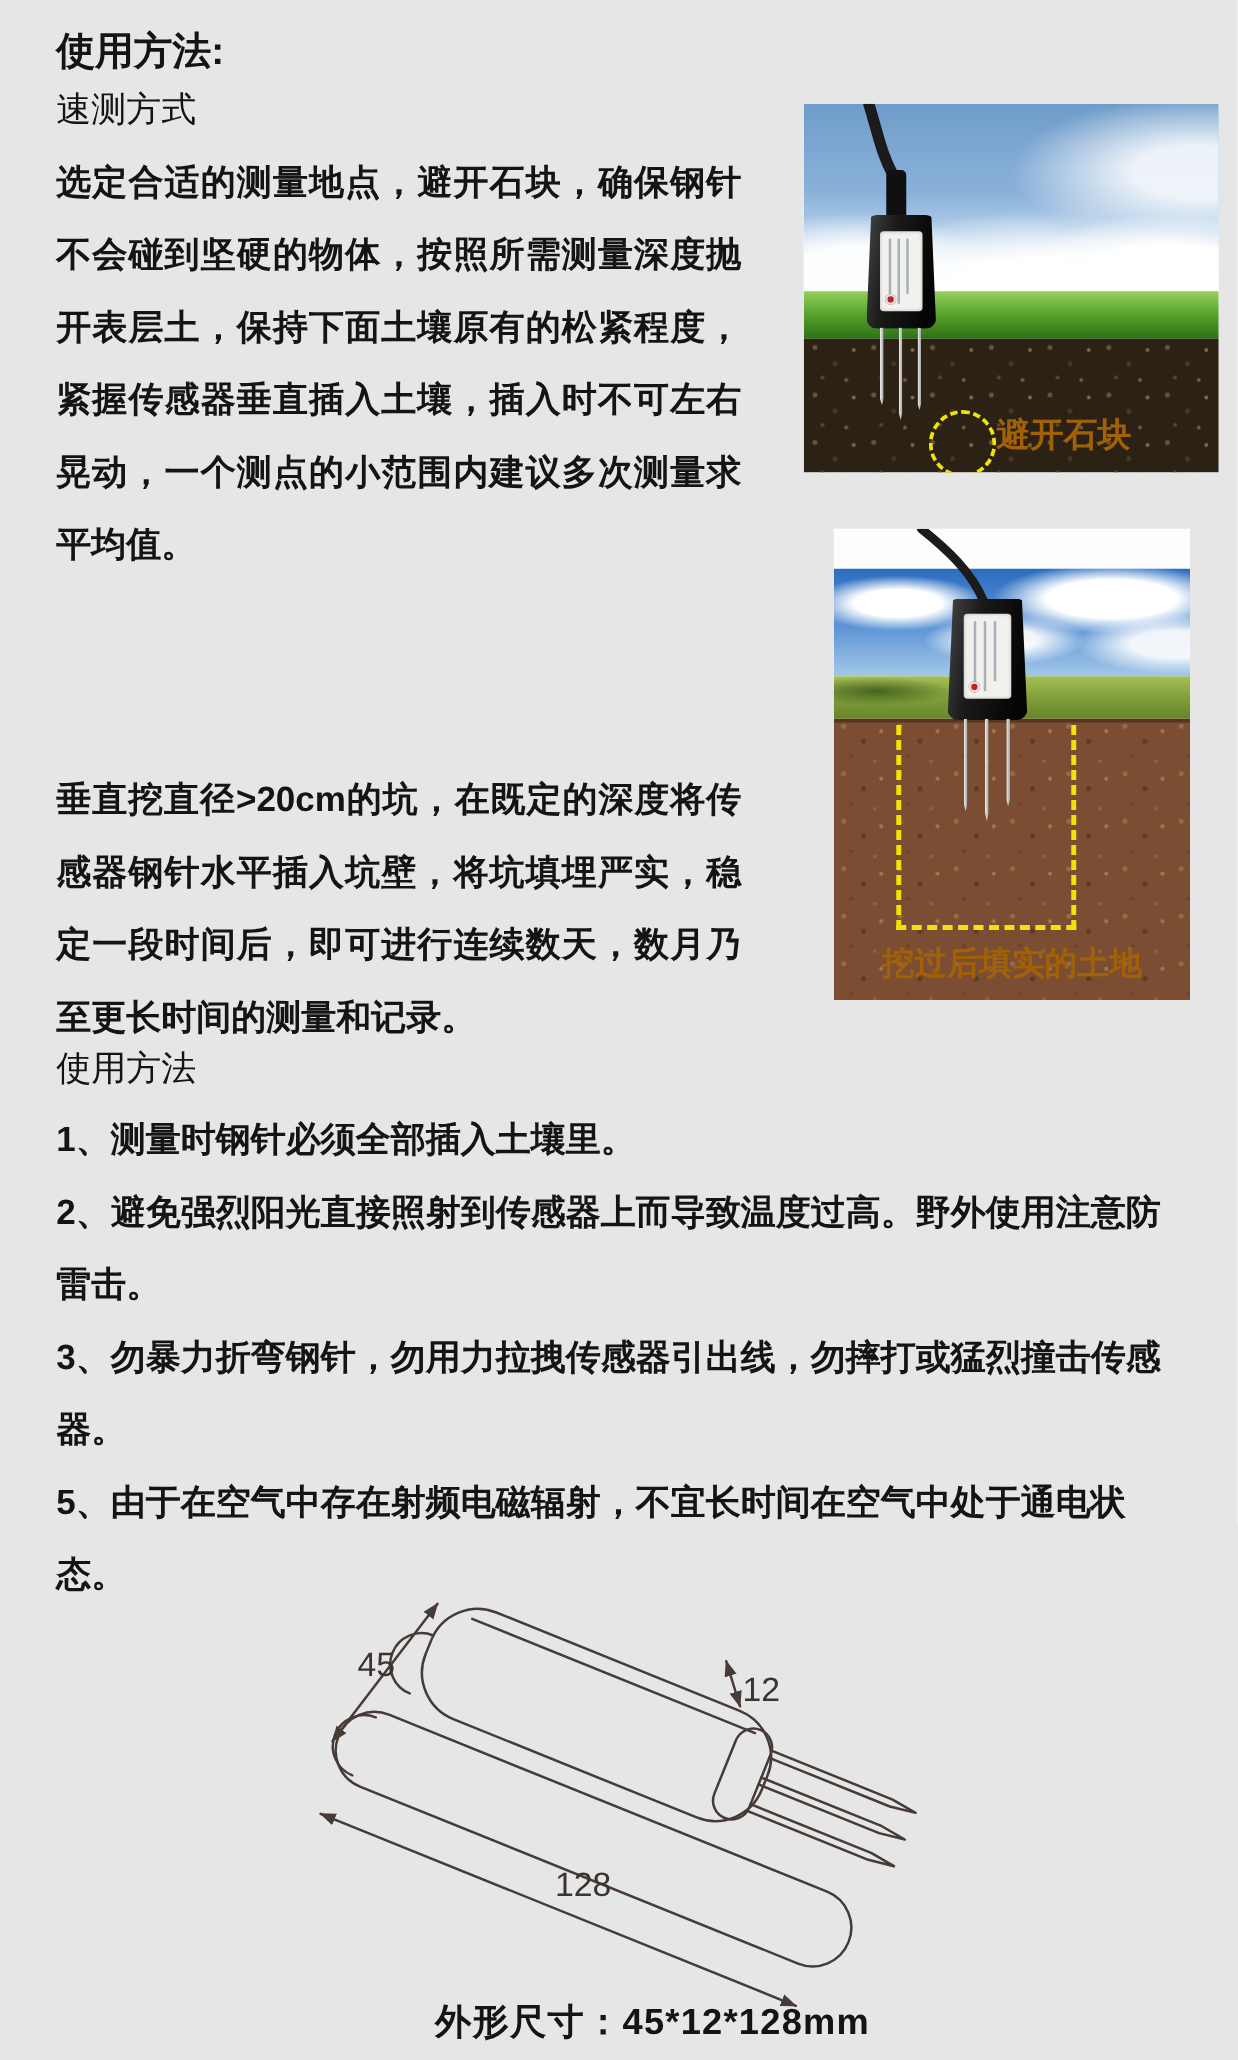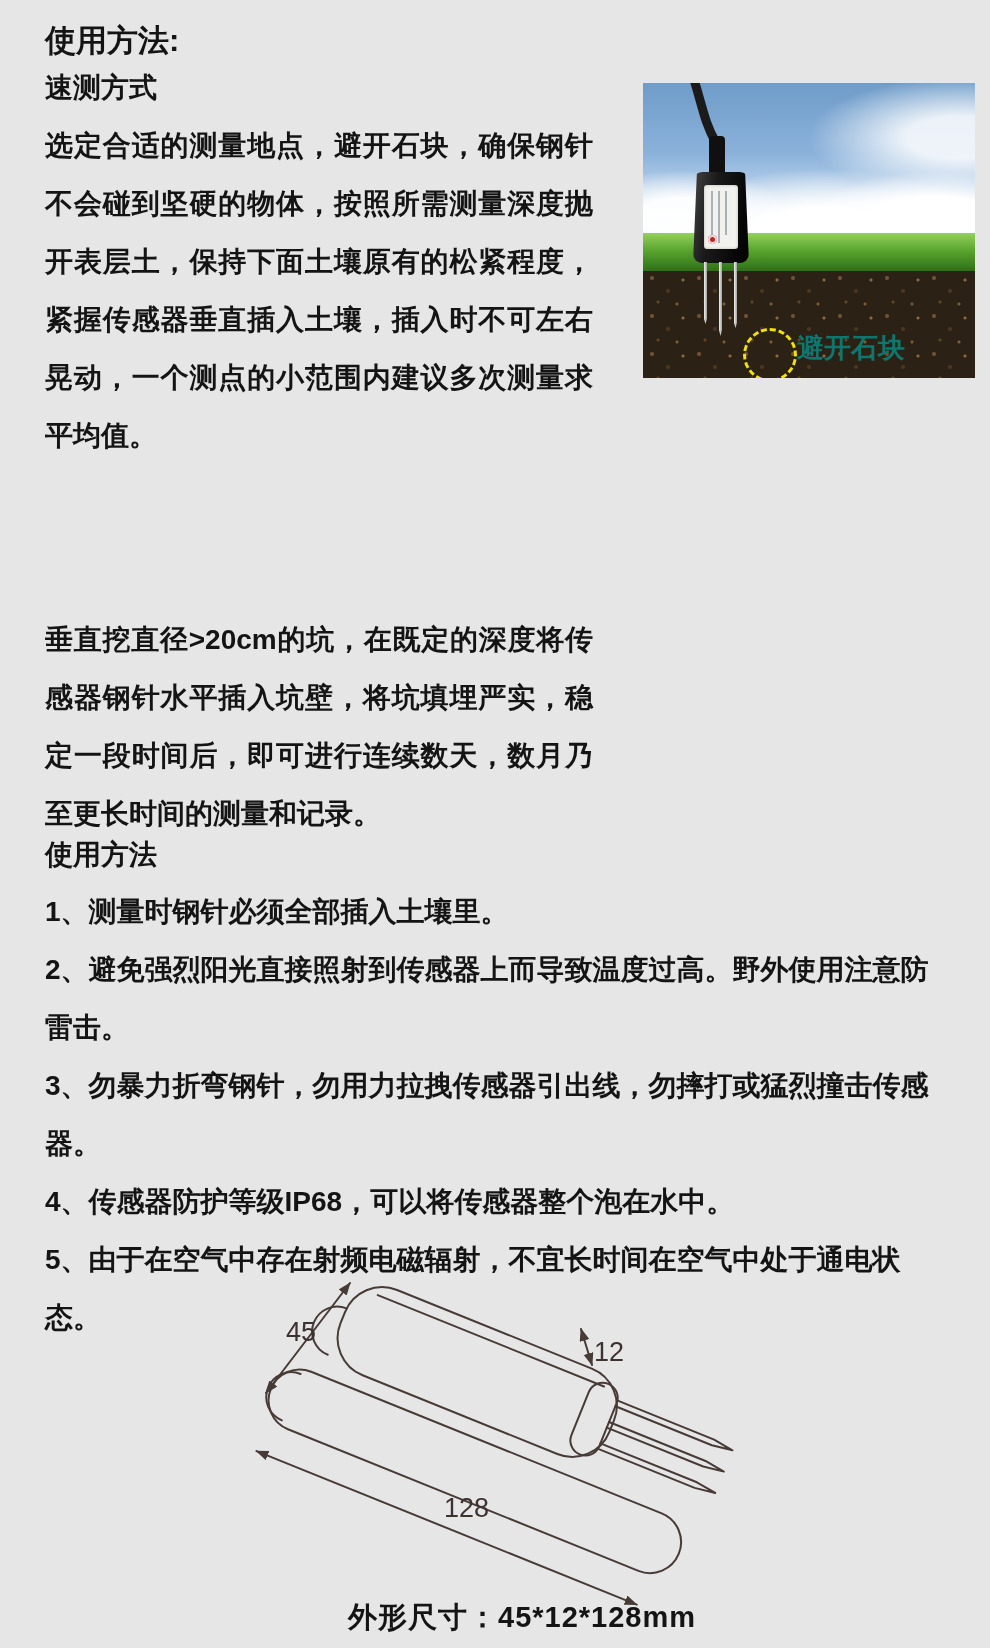--- a/index.html
+++ b/index.html
@@ -3,21 +3,21 @@
 <meta charset="utf-8">
 <style>
   html,body{margin:0;padding:0;}
   .page{
     position:relative; width:990px; height:1648px; overflow:hidden;
     background:#e7e6e7; color:#141414;
     font-family:"Liberation Sans","DejaVu Sans",sans-serif;
   }
   .abs{position:absolute;}
   .title{left:45px; top:20px; font-size:31px; font-weight:700; line-height:42px;}
-  .h2{left:45px; font-size:28px; font-weight:700; line-height:58px;}
+  .h2{left:45px; font-size:28px; font-weight:400; line-height:58px;}
   .para{
     left:45px; width:548px; font-size:28px; font-weight:600; line-height:58px;
     word-break:break-all; text-align:justify;
   }
   .notes{left:45px; width:892px; font-size:28px; font-weight:600; line-height:58px; word-break:break-all;}
   .note-item{display:block;}
   .caption{left:348px; top:1598px; font-size:29px; font-weight:700; letter-spacing:1px;}
 
   
   .photo1{left:643px; top:83px; width:332px; height:295px; overflow:hidden; background:#fff;}
@@ -44,21 +44,21 @@
     border-radius:9px; clip-path:polygon(7% 0, 93% 0, 100% 100%, 0 100%);}
   .p1-body{left:50px; top:89px; width:56px; height:91px;}
   .sensor-label{position:absolute; background:#f1f1ee; border-radius:3px; box-shadow:inset 0 0 3px rgba(0,0,0,.25);}
   .p1-label{left:11px; top:13px; width:34px; height:64px;}
   .lbl-line{position:absolute; top:6px; width:2px; background:#a9b0b8;}
   .lbl-logo{position:absolute; left:4px; bottom:5px; width:9px; height:9px; border-radius:50%;
     background:#c32222; box-shadow:inset 0 0 0 2px #e8dede;}
   .needle{position:absolute; width:3px; background:linear-gradient(90deg,#f0f0f0,#9e9e9e);
     clip-path:polygon(0 0,100% 0,100% 92%,50% 100%,0 92%);}
   .p1-circle{left:100px; top:245px; width:48px; height:48px; border:3px dashed #f0e20a; border-radius:50%;}
-  .callout{color:#0f766e; font-weight:700; font-size:27px; white-space:nowrap;}
+  .callout{color:#a16207; font-weight:700; font-size:27px; white-space:nowrap;}
   .p1-callout{left:154px; top:247px;}
 
   
   .photo2{left:667px; top:423px; width:285px; height:377px; overflow:hidden; background:#fdfdfd;}
   .p2-sky{left:0; top:32px; width:285px; height:86px;
     background:
       radial-gradient(ellipse 70px 22px at 18% 32%, #ffffff 50%, rgba(255,255,255,0) 100%),
       radial-gradient(ellipse 95px 28px at 78% 28%, #ffffff 55%, rgba(255,255,255,0) 100%),
       radial-gradient(ellipse 65px 20px at 48% 66%, rgba(255,255,255,.92) 40%, rgba(255,255,255,0) 100%),
       radial-gradient(ellipse 80px 24px at 96% 70%, rgba(255,255,255,.9) 45%, rgba(255,255,255,0) 100%),
@@ -115,27 +115,47 @@
     </div>
     <div class="needle" style="left:61px; top:179px; height:62px;"></div>
     <div class="needle" style="left:76px; top:179px; height:74px;"></div>
     <div class="needle" style="left:91px; top:179px; height:66px;"></div>
     <div class="abs p1-circle"></div>
     <div class="abs callout p1-callout">避开石块</div>
   </div>
 
   <div class="abs para" style="top:611px;">垂直挖直径&gt;20cm的坑，在既定的深度将传感器钢针水平插入坑壁，将坑填埋严实，稳定一段时间后，即可进行连续数天，数月乃至更长时间的测量和记录。</div>
 
+  <div class="abs photo2">
+    <div class="abs p2-sky"></div>
+    <div class="abs p2-field"></div>
+    <div class="abs p2-soil"></div>
+    <div class="abs p2-dashed"></div>
+    <svg class="abs p2-cable" viewBox="0 0 285 70">
+      <path d="M70,0 C90,16 110,34 120,58" stroke="#1b1b1b" stroke-width="7" fill="none" stroke-linecap="round"></path>
+    </svg>
+    <div class="abs sensor-body p2-body">
+      <div class="sensor-label p2-label">
+        <div class="lbl-line" style="left:8px; height:52px;"></div>
+        <div class="lbl-line" style="left:16px; height:56px;"></div>
+        <div class="lbl-line" style="left:24px; height:48px;"></div>
+        <div class="lbl-logo"></div>
+      </div>
+    </div>
+    <div class="needle" style="left:104px; top:152px; height:74px;"></div>
+    <div class="needle" style="left:121px; top:152px; height:82px;"></div>
+    <div class="needle" style="left:138px; top:152px; height:70px;"></div>
+    <div class="abs callout p2-callout">挖过后填实的土地</div>
+  </div>
 
   <div class="abs h2" style="top:826px;">使用方法</div>
   <div class="abs notes" style="top:883px;">
     <div class="note-item">1、测量时钢针必须全部插入土壤里。</div>
     <div class="note-item">2、避免强烈阳光直接照射到传感器上而导致温度过高。野外使用注意防雷击。</div>
     <div class="note-item">3、勿暴力折弯钢针，勿用力拉拽传感器引出线，勿摔打或猛烈撞击传感器。</div>
-    <div class="note-item">4、传感器防护等级IP68，可以将传感器整个泡在水中。</div>
     <div class="note-item">5、由于在空气中存在射频电磁辐射，不宜长时间在空气中处于通电状态。</div>
   </div>
 
   <div class="abs drawing">
     <svg viewBox="0 0 740 370" width="740" height="370">
       <defs>
         <marker id="arr" markerUnits="userSpaceOnUse" markerWidth="14" markerHeight="12" refX="12" refY="5" orient="auto-start-reverse">
           <path d="M0,0 L13,5 L0,10 Z" fill="#463b37"></path>
         </marker>
       </defs>

